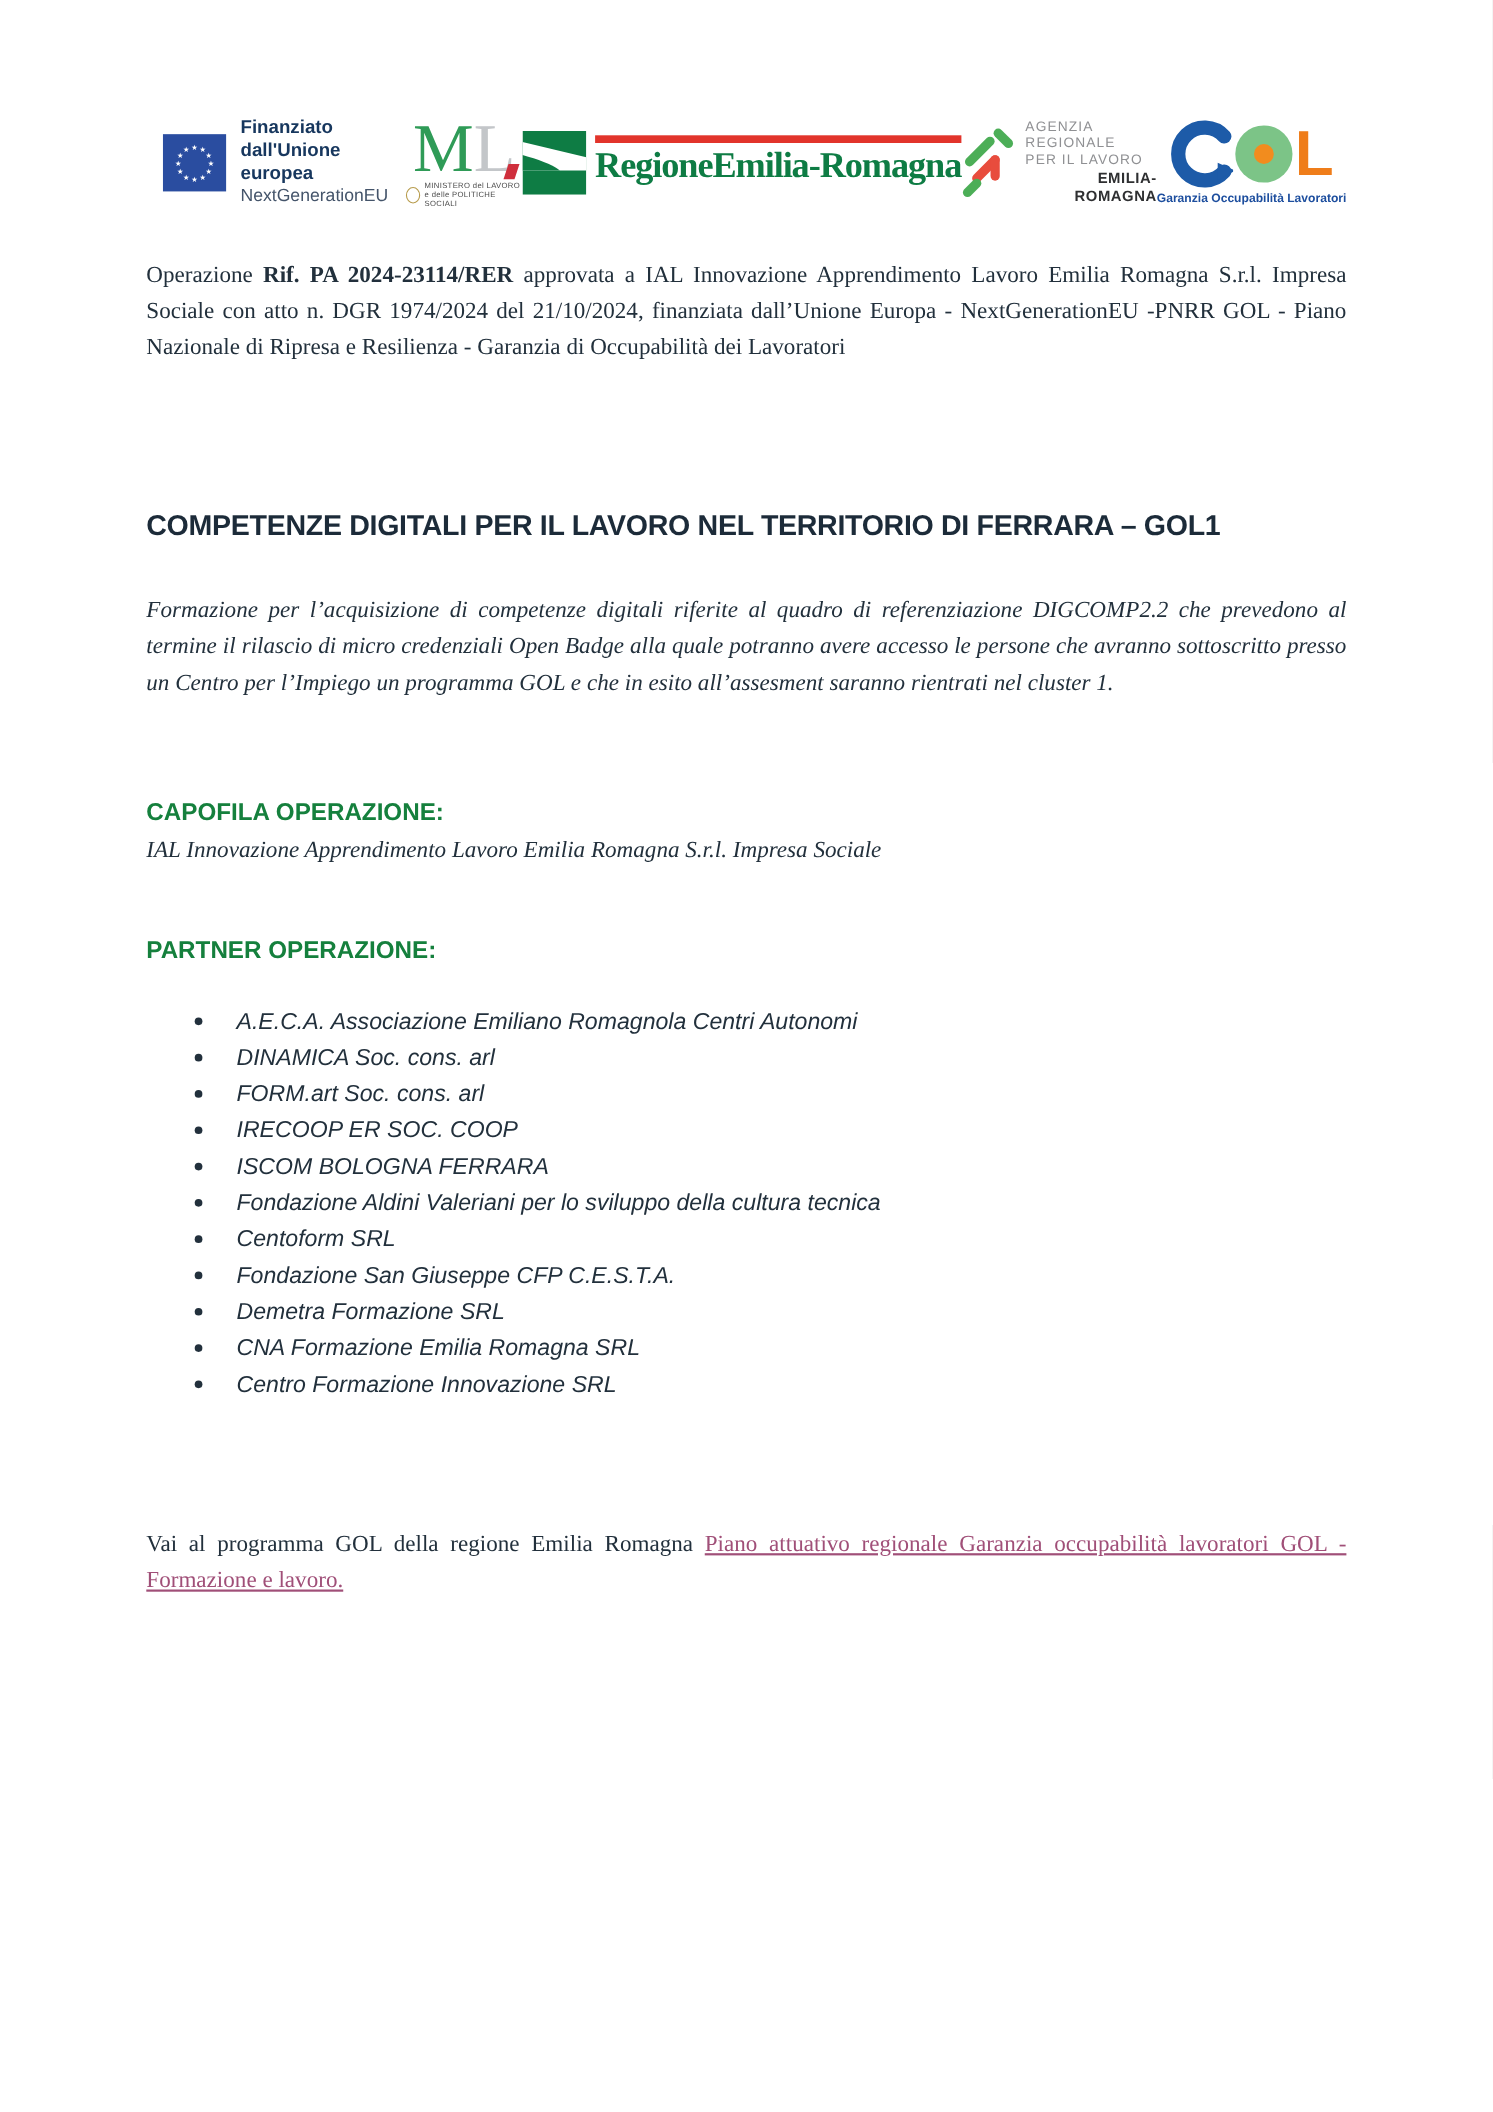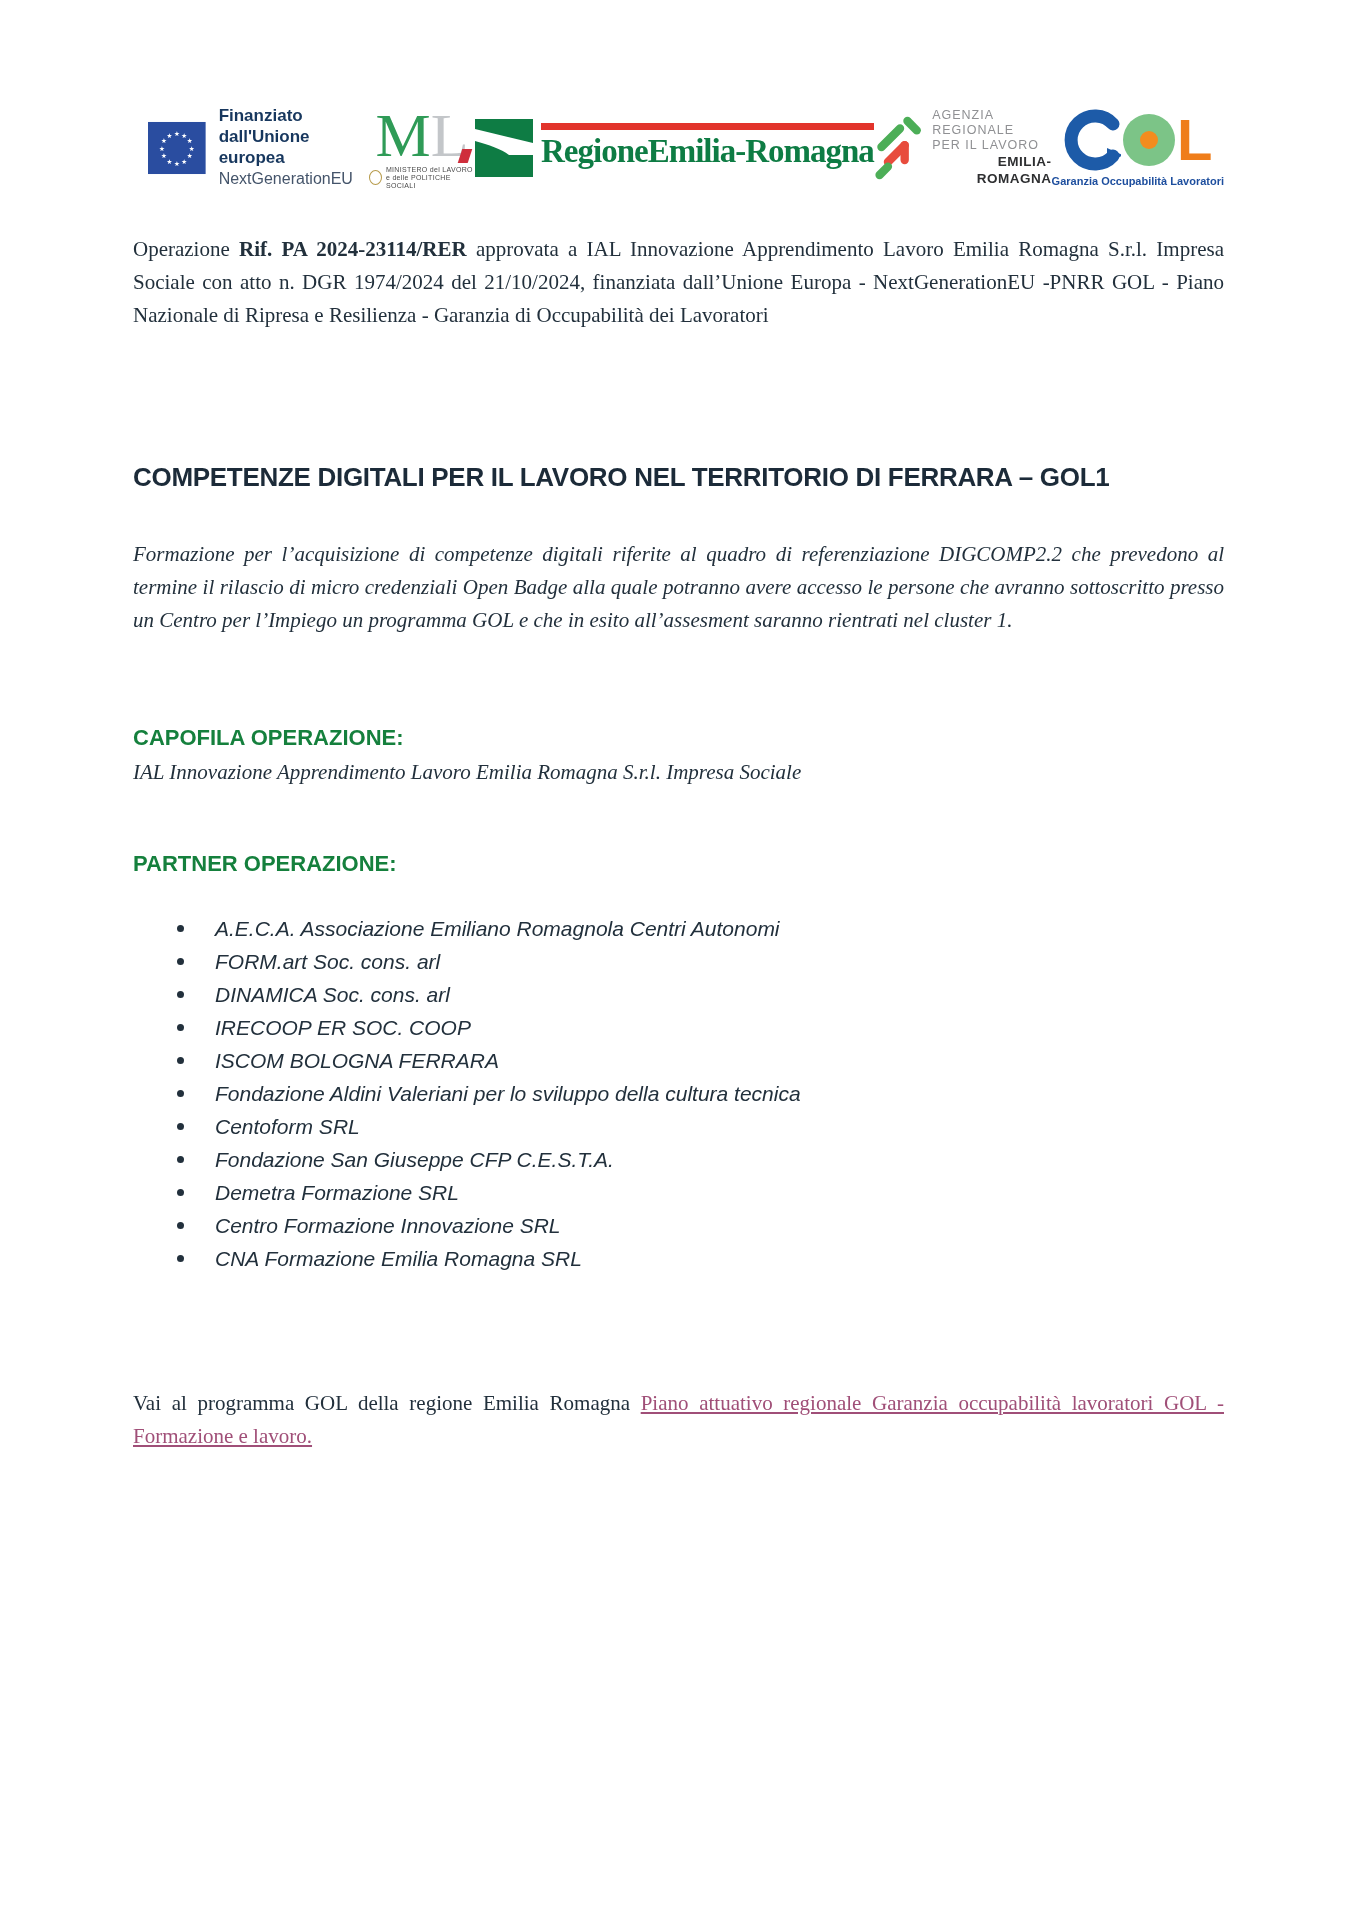--- a/index.html
+++ b/index.html
@@ -181,28 +181,28 @@
 
     <p class="body-text italic desc">Formazione per l’acquisizione di competenze digitali riferite al quadro di referenziazione DIGCOMP2.2 che prevedono al termine il rilascio di micro credenziali Open Badge alla quale potranno avere accesso le persone che avranno sottoscritto presso un Centro per l’Impiego un programma GOL e che in esito all’assesment saranno rientrati nel cluster 1.</p>
 
     <h2 class="sec-heading capofila-h">CAPOFILA OPERAZIONE:</h2>
     <p class="body-text italic capofila-v">IAL Innovazione Apprendimento Lavoro Emilia Romagna S.r.l. Impresa Sociale</p>
 
     <h2 class="sec-heading partner-h">PARTNER OPERAZIONE:</h2>
 
     <ul class="partner-list">
       <li>A.E.C.A. Associazione Emiliano Romagnola Centri Autonomi</li>
+      <li>DINAMICA Soc. cons. arl</li>
       <li>FORM.art Soc. cons. arl</li>
-      <li>DINAMICA Soc. cons. arl</li>
       <li>IRECOOP ER SOC. COOP</li>
       <li>ISCOM BOLOGNA FERRARA</li>
       <li>Fondazione Aldini Valeriani per lo sviluppo della cultura tecnica</li>
       <li>Centoform SRL</li>
       <li>Fondazione San Giuseppe CFP C.E.S.T.A.</li>
       <li>Demetra Formazione SRL</li>
+      <li>CNA Formazione Emilia Romagna SRL</li>
       <li>Centro Formazione Innovazione SRL</li>
-      <li>CNA Formazione Emilia Romagna SRL</li>
     </ul>
 
     <p class="body-text footer-p"><span>Vai al programma GOL della regione Emilia Romagna </span><a class="link">Piano attuativo regionale Garanzia occupabilità lavoratori GOL -Formazione e lavoro.</a></p>
 
   </div>
 </div>
 
 </body></html>

